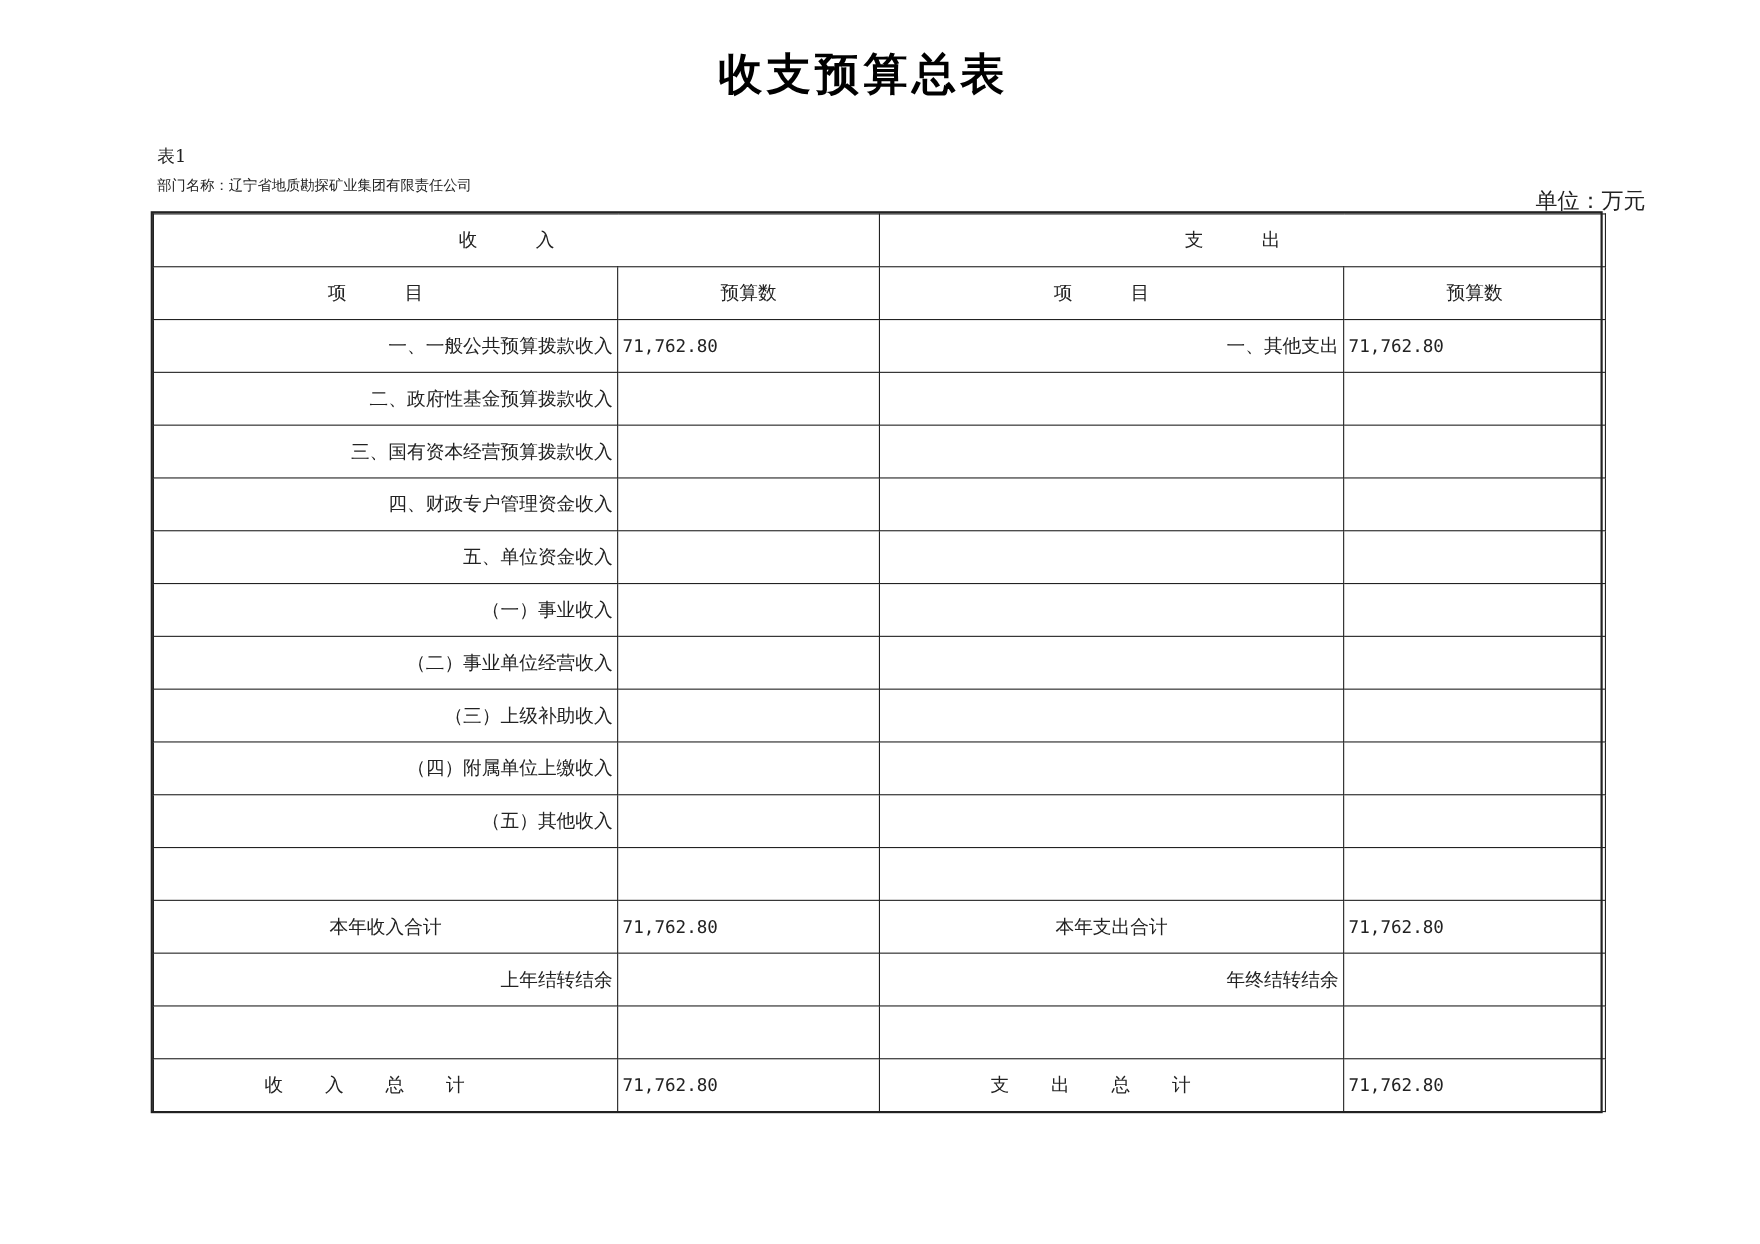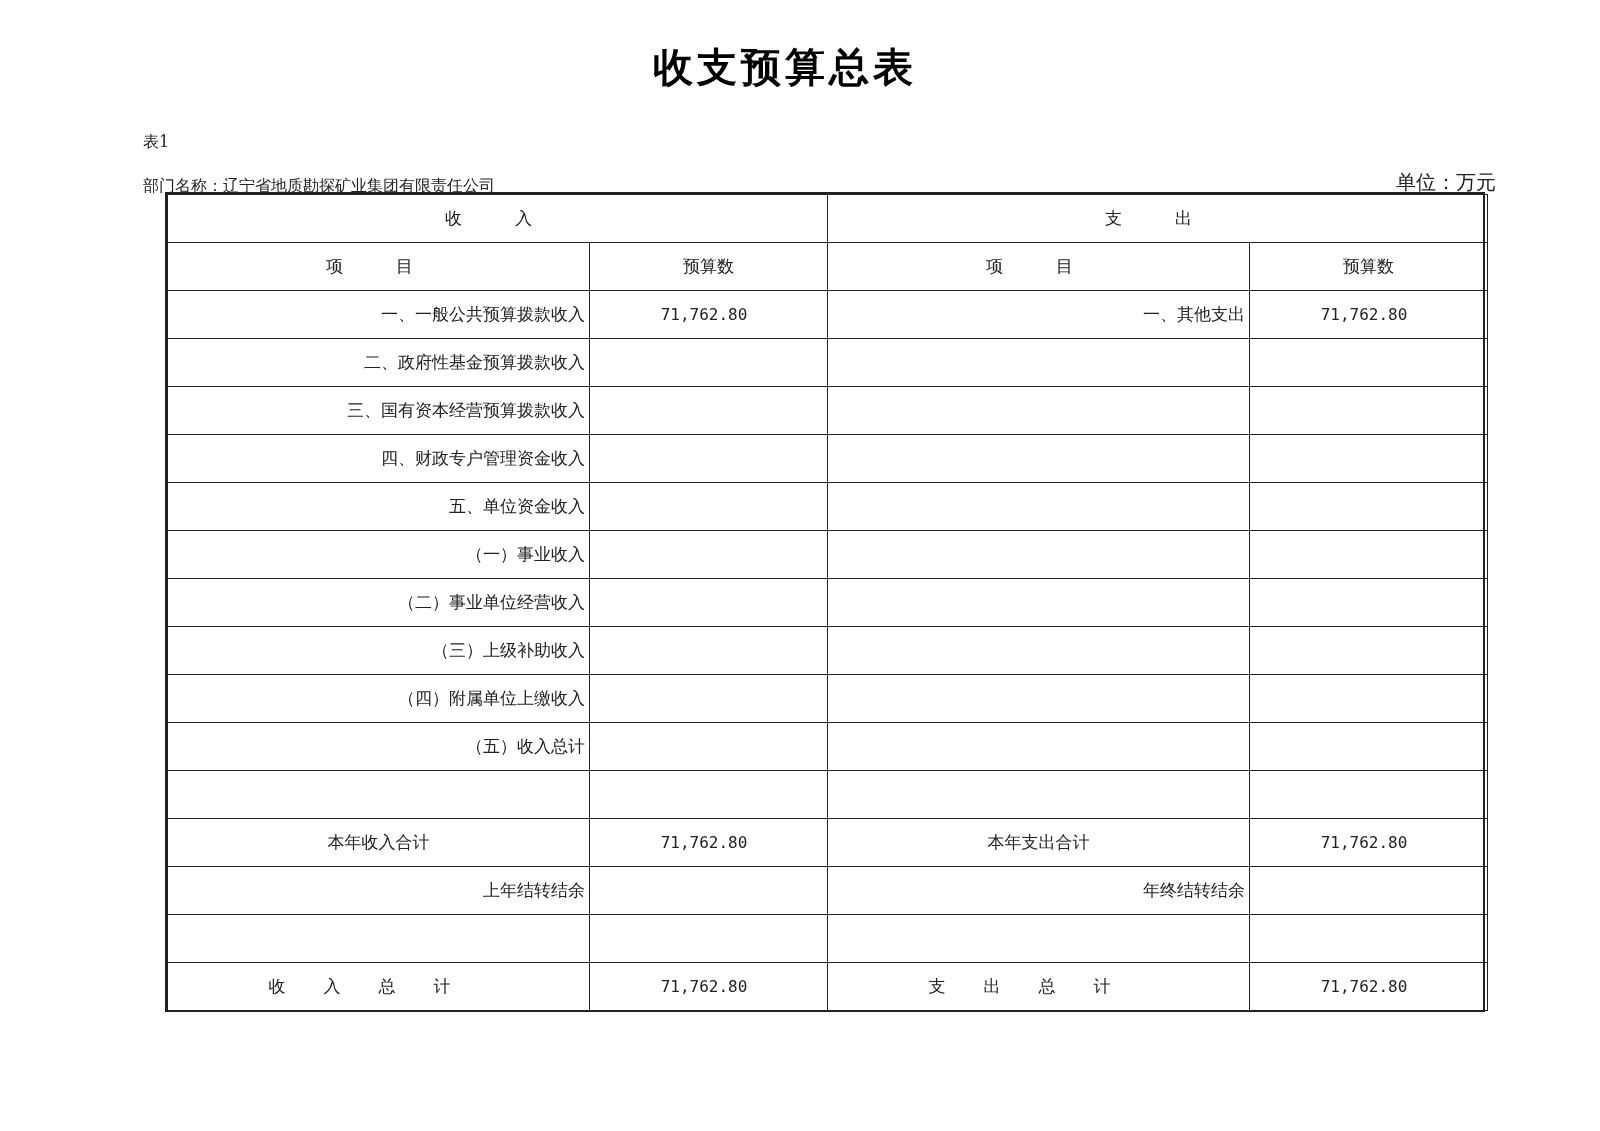--- a/index.html
+++ b/index.html
@@ -1,28 +1,28 @@
 <!DOCTYPE html>
 <html><head>
 <meta charset="utf-8">
 <style>
   html, body { margin:0; padding:0; background:#ffffff; }
   body { width:1600px; height:1131px; position:relative; overflow:hidden;
          font-family:"DejaVu Serif","Liberation Serif",serif; color:#222; }
   .title { position:absolute; left:0; width:1570px; top:40px; text-align:center;
            font-size:40px; font-weight:bold; letter-spacing:4px; color:#000000; }
   .table-no { position:absolute; left:143px; top:132px; font-size:16px; }
-  .dept { position:absolute; left:143px; top:176px; font-size:16px; }
+  .dept { position:absolute; left:143px; top:160px; font-size:13px; }
   .unit { position:absolute; right:104px; top:169px; font-size:20px; }
   .grid { position:absolute; left:137px; top:192px; width:1320px; height:820px;
-          border:2px solid #222; box-sizing:border-box;margin-left:28px; }
+          border:2px solid #222; box-sizing:border-box; }
   table { border-collapse:collapse; width:100%; height:100%; table-layout:fixed; }
   td { border:1.5px solid #222; font-size:17px; padding:0 4px; height:48px; box-sizing:border-box; }
   .c { text-align:center; }
-  .r { text-align:center; font-family:"DejaVu Sans Mono","Liberation Mono",monospace; font-size:16px; padding-right:13px; }
+  .r { text-align:left; font-family:"DejaVu Sans Mono","Liberation Mono",monospace; font-size:16px; padding-right:13px; }
   .l { text-align:right; padding-left:2px; }
   .sp { letter-spacing:18px; }
   .sp2 { letter-spacing:38px; }
   .sub { padding-left:8px; }
 </style>
 </head>
 <body>
 
 <div class="title">收支预算总表</div>
 <div class="table-no">表1</div>
@@ -96,21 +96,21 @@
           <td class="l"></td>
           <td class="r"></td>
         </tr>
   <tr>
           <td class="l sub">（四）附属单位上缴收入</td>
           <td class="r"></td>
           <td class="l"></td>
           <td class="r"></td>
         </tr>
   <tr>
-          <td class="l sub">（五）收入总计</td>
+          <td class="l sub">（五）其他收入</td>
           <td class="r"></td>
           <td class="l"></td>
           <td class="r"></td>
         </tr>
   <tr>
           <td class="l"></td>
           <td class="r"></td>
           <td class="l"></td>
           <td class="r"></td>
         </tr>

